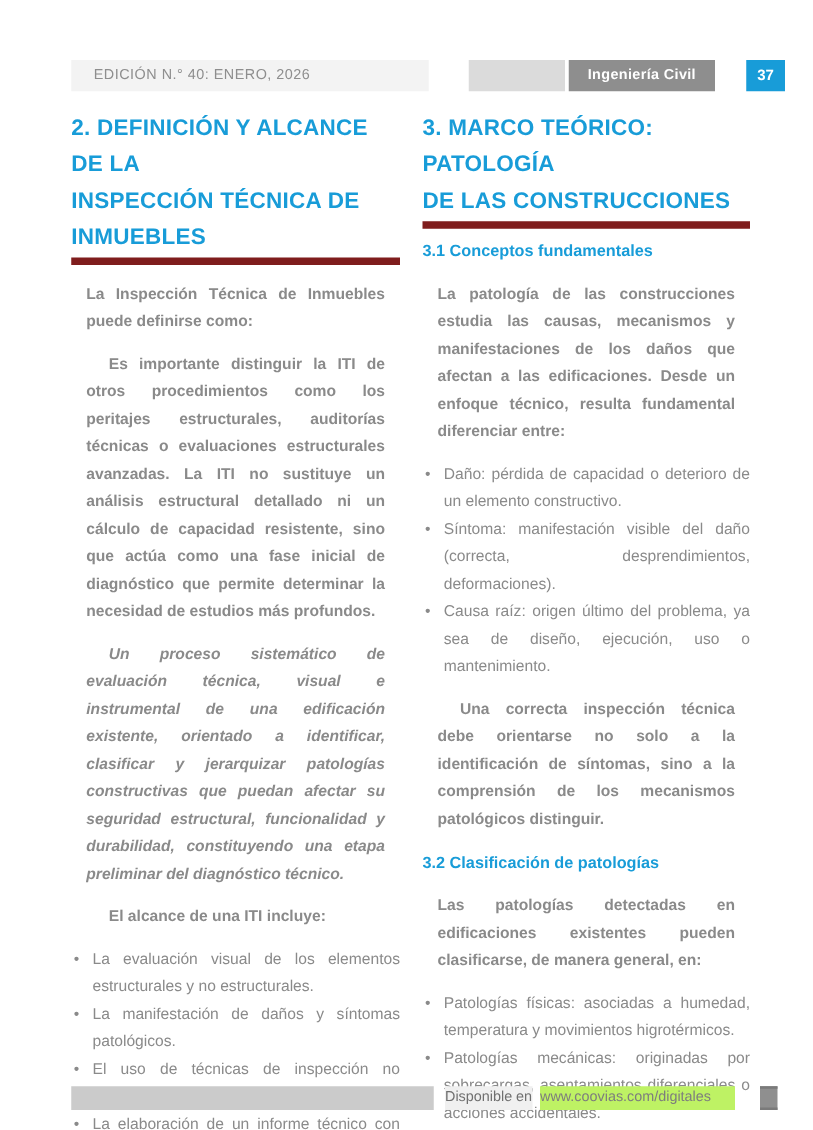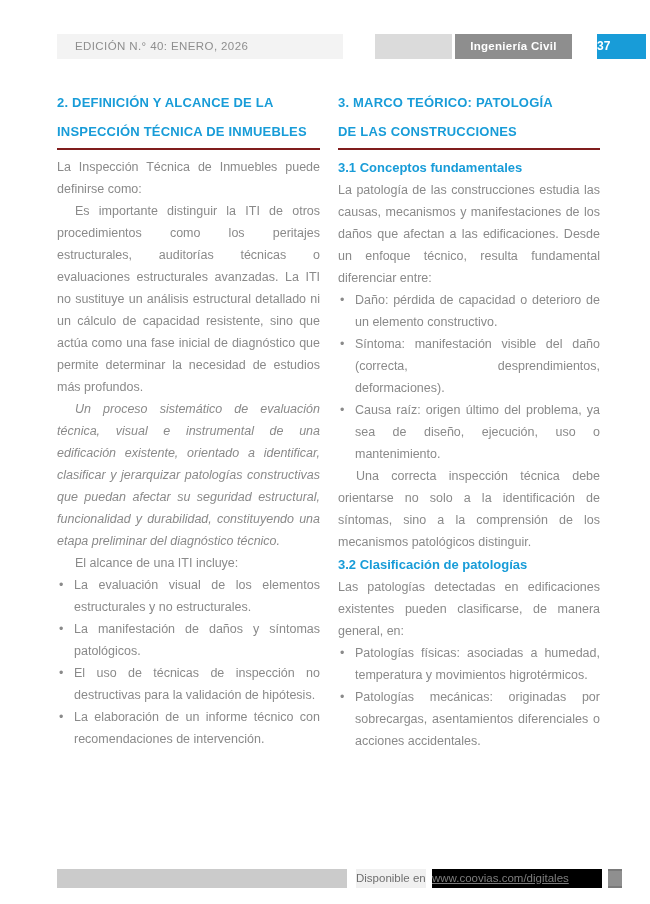--- a/index.html
+++ b/index.html
@@ -11,21 +11,21 @@
     width: 650px;
     height: 904px;
     position: relative;
     overflow: hidden;
     font-family: "Liberation Sans", sans-serif;
   }
 
   
   .hdr-block {
     position: absolute;
-    top: 34px;
+    top: 48px;
     height: 25px;
     line-height: 25px;
     font-size: 11.5px;
     box-sizing: border-box;
   }
   .edition-bar {
     left: 57px;
     width: 286px;
     background: #f3f3f3;
     color: #8e8e8e;
@@ -41,24 +41,25 @@
     left: 455px;
     width: 117px;
     background: #8e8e8e;
     color: #ffffff;
     font-weight: bold;
     text-align: center;
     letter-spacing: 0.3px;
   }
   .page-num {
     left: 597px;
-    width: 49px;
+    width: 31px;
     background: #189cd8;
     color: #ffffff;
     font-weight: bold;
+    text-align: center;
     font-size: 12px;
   }
 
   
   .columns {
     position: absolute;
     left: 57px;
     top: 88px;
     width: 543px;
     display: flex;
@@ -68,37 +69,38 @@
     width: 263px;
     color: #8a8a8a;
     font-size: 12.5px;
     line-height: 22px;
   }
   .col-right { width: 262px; }
 
   .sec-heading {
     color: #189cd8;
     font-weight: bold;
-    font-size: 13px;
+    font-size: 18px;
     line-height: 29px;
-    border-bottom: 2px solid #7f1d1d;
+    border-bottom: 6px solid #7f1d1d;
     padding-bottom: 2px;
     margin-bottom: 6px;
     letter-spacing: 0.2px;
   }
   .sub-heading {
     color: #189cd8;
     font-weight: bold;
     font-size: 13px;
     line-height: 23px;
   }
 
   .para {
-    margin: 0;
+    margin: 12px;
     text-align: justify;
+    font-weight: bold;
   }
   .indent { text-indent: 18px; }
   .quote {
     font-style: italic;
   }
 
   ul.bullets {
     margin: 0;
     padding: 0;
     list-style: none;
@@ -132,25 +134,24 @@
   }
   .ftr-available {
     left: 356px;
     width: 70px;
     background: #f0f0f0;
     color: #6f6f6f;
     white-space: nowrap;
   }
   .ftr-url {
     left: 432px;
-    width: 170px;
-    background: #000000;
+    width: 156px;
+    background: #bef264;
     color: #7d7d7d;
     white-space: nowrap;
-    text-decoration: underline;
   }
   .ftr-square {
     left: 608px;
     width: 14px;
     background: #8f8f8f;
     border-top: 2px solid #7a7a7a;
     border-bottom: 2px solid #7a7a7a;
   }
 </style>
 </head>

